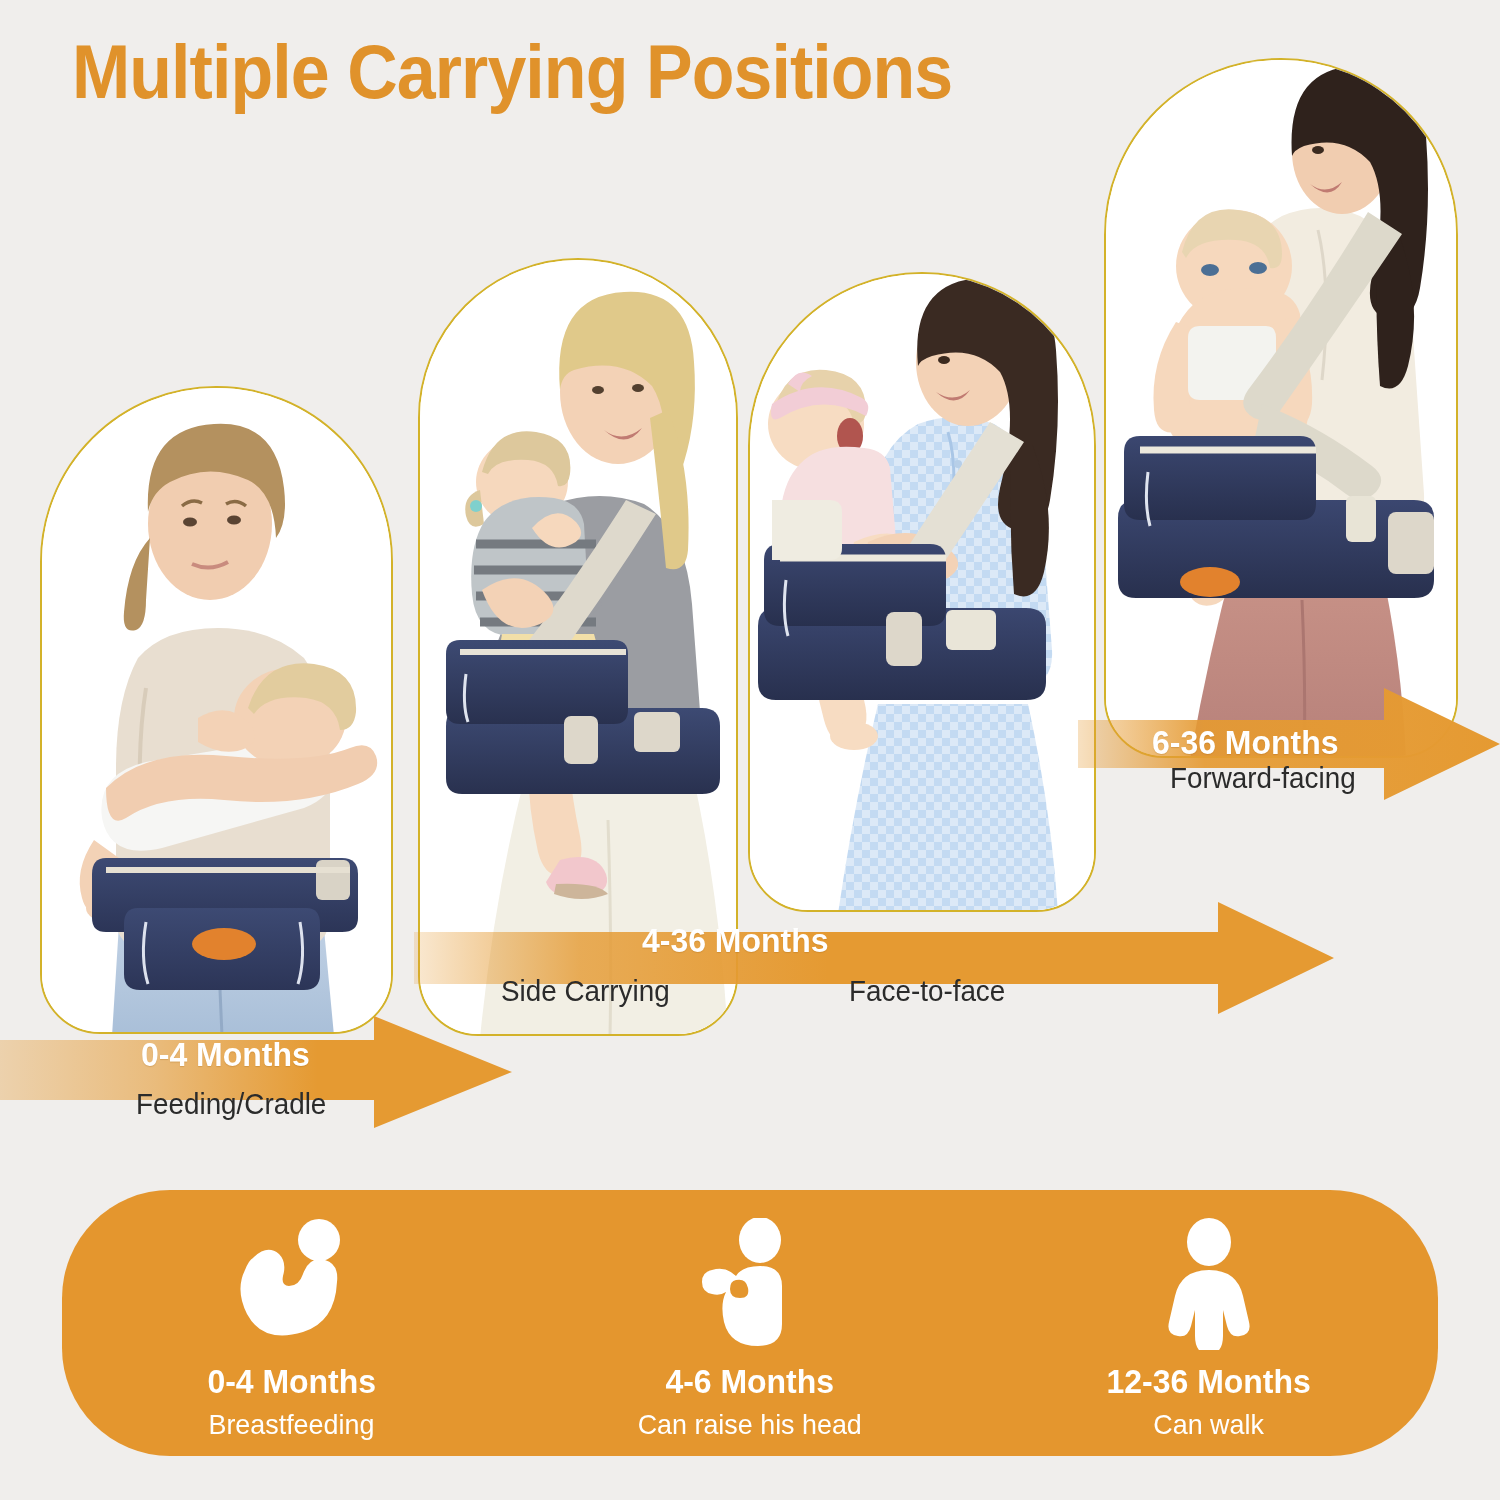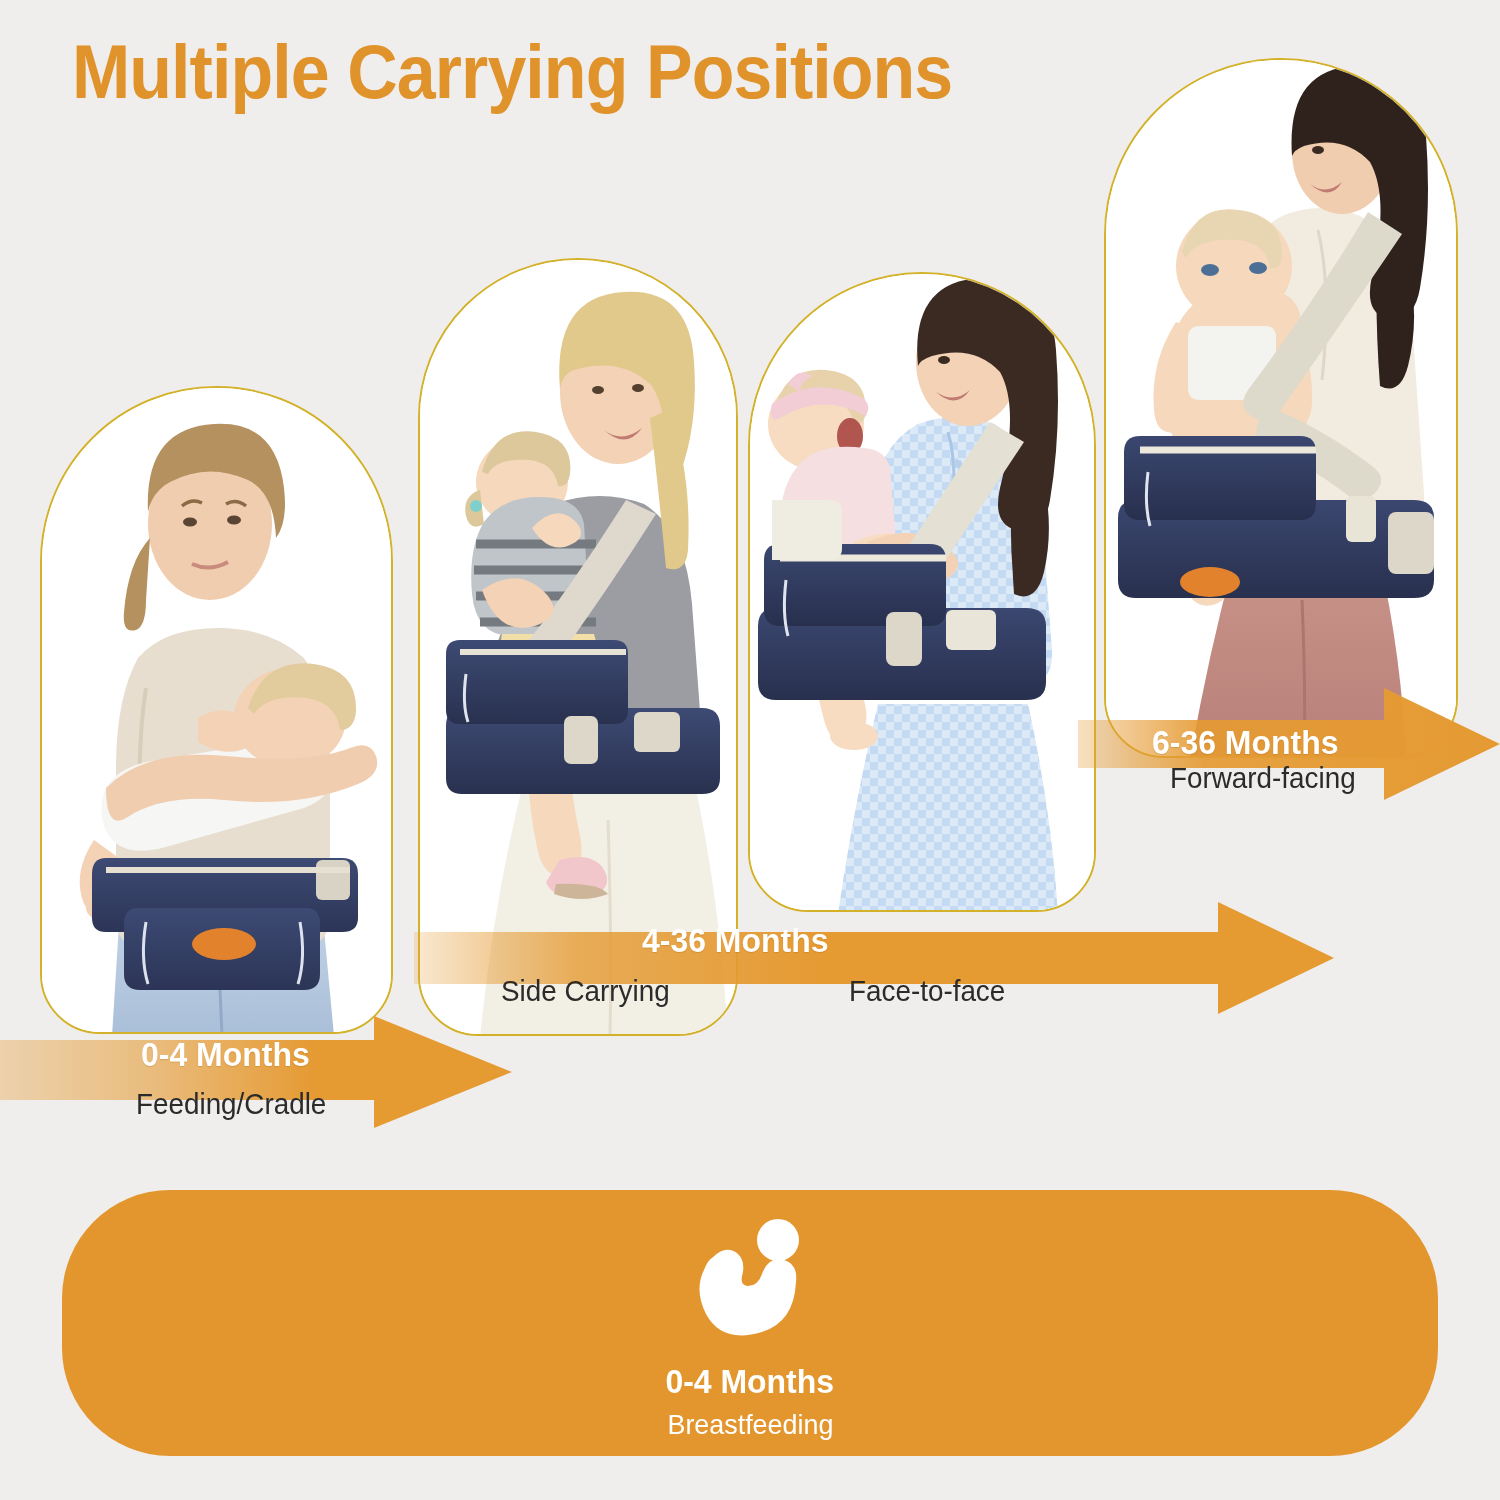--- a/index.html
+++ b/index.html
@@ -389,19 +389,36 @@
 
       <div class="milestone">
         <svg class="ms-icon" viewBox="0 0 120 132">
           <circle cx="88" cy="22" r="21" fill="#ffffff"></circle>
           <path d="M22 40 q14 -14 26 -4 q8 8 4 22 q-2 10 6 10 q10 0 14 -12 q6 -18 22 -14 q14 4 12 22 q-2 40 -34 50 q-40 12 -56 -18 q-12 -24 -2 -44 q4 -10 8 -12 z" fill="#ffffff"></path>
         </svg>
         <div class="ms-title">0-4 Months</div>
         <div class="ms-sub">Breastfeeding</div>
       </div>
 
-
-
+      <div class="milestone">
+        <svg class="ms-icon" viewBox="0 0 120 132">
+          <ellipse cx="70" cy="22" rx="21" ry="23" fill="#ffffff"></ellipse>
+          <path d="M70 48 q22 0 22 20 l0 38 q0 22 -24 22 q-28 0 -34 -24 q-4 -18 2 -30 q-6 4 -14 2 q-10 -2 -10 -12 q0 -10 10 -12 q14 -4 24 6 q6 -10 24 -10 z" fill="#ffffff"></path>
+          <path d="M46 62 q10 -2 12 8 q2 10 -8 10 q-10 0 -10 -9 q0 -8 6 -9 z" fill="#e4962e"></path>
+        </svg>
+        <div class="ms-title">4-6 Months</div>
+        <div class="ms-sub">Can raise his head</div>
+      </div>
+
+
+      <div class="milestone">
+        <svg class="ms-icon" viewBox="0 0 120 132">
+          <ellipse cx="60" cy="24" rx="22" ry="24" fill="#ffffff"></ellipse>
+          <path d="M60 52 q28 0 34 26 l6 26 q3 12 -9 14 q-10 2 -13 -10 l-4 -16 l0 26 q0 18 -14 18 q-14 0 -14 -18 l0 -26 l-4 16 q-3 12 -13 10 q-12 -2 -9 -14 l6 -26 q6 -26 34 -26 z" fill="#ffffff"></path>
+        </svg>
+        <div class="ms-title">12-36 Months</div>
+        <div class="ms-sub">Can walk</div>
+      </div>
 
     </div>
   </div>
 
 </div>
 
 </body></html>

